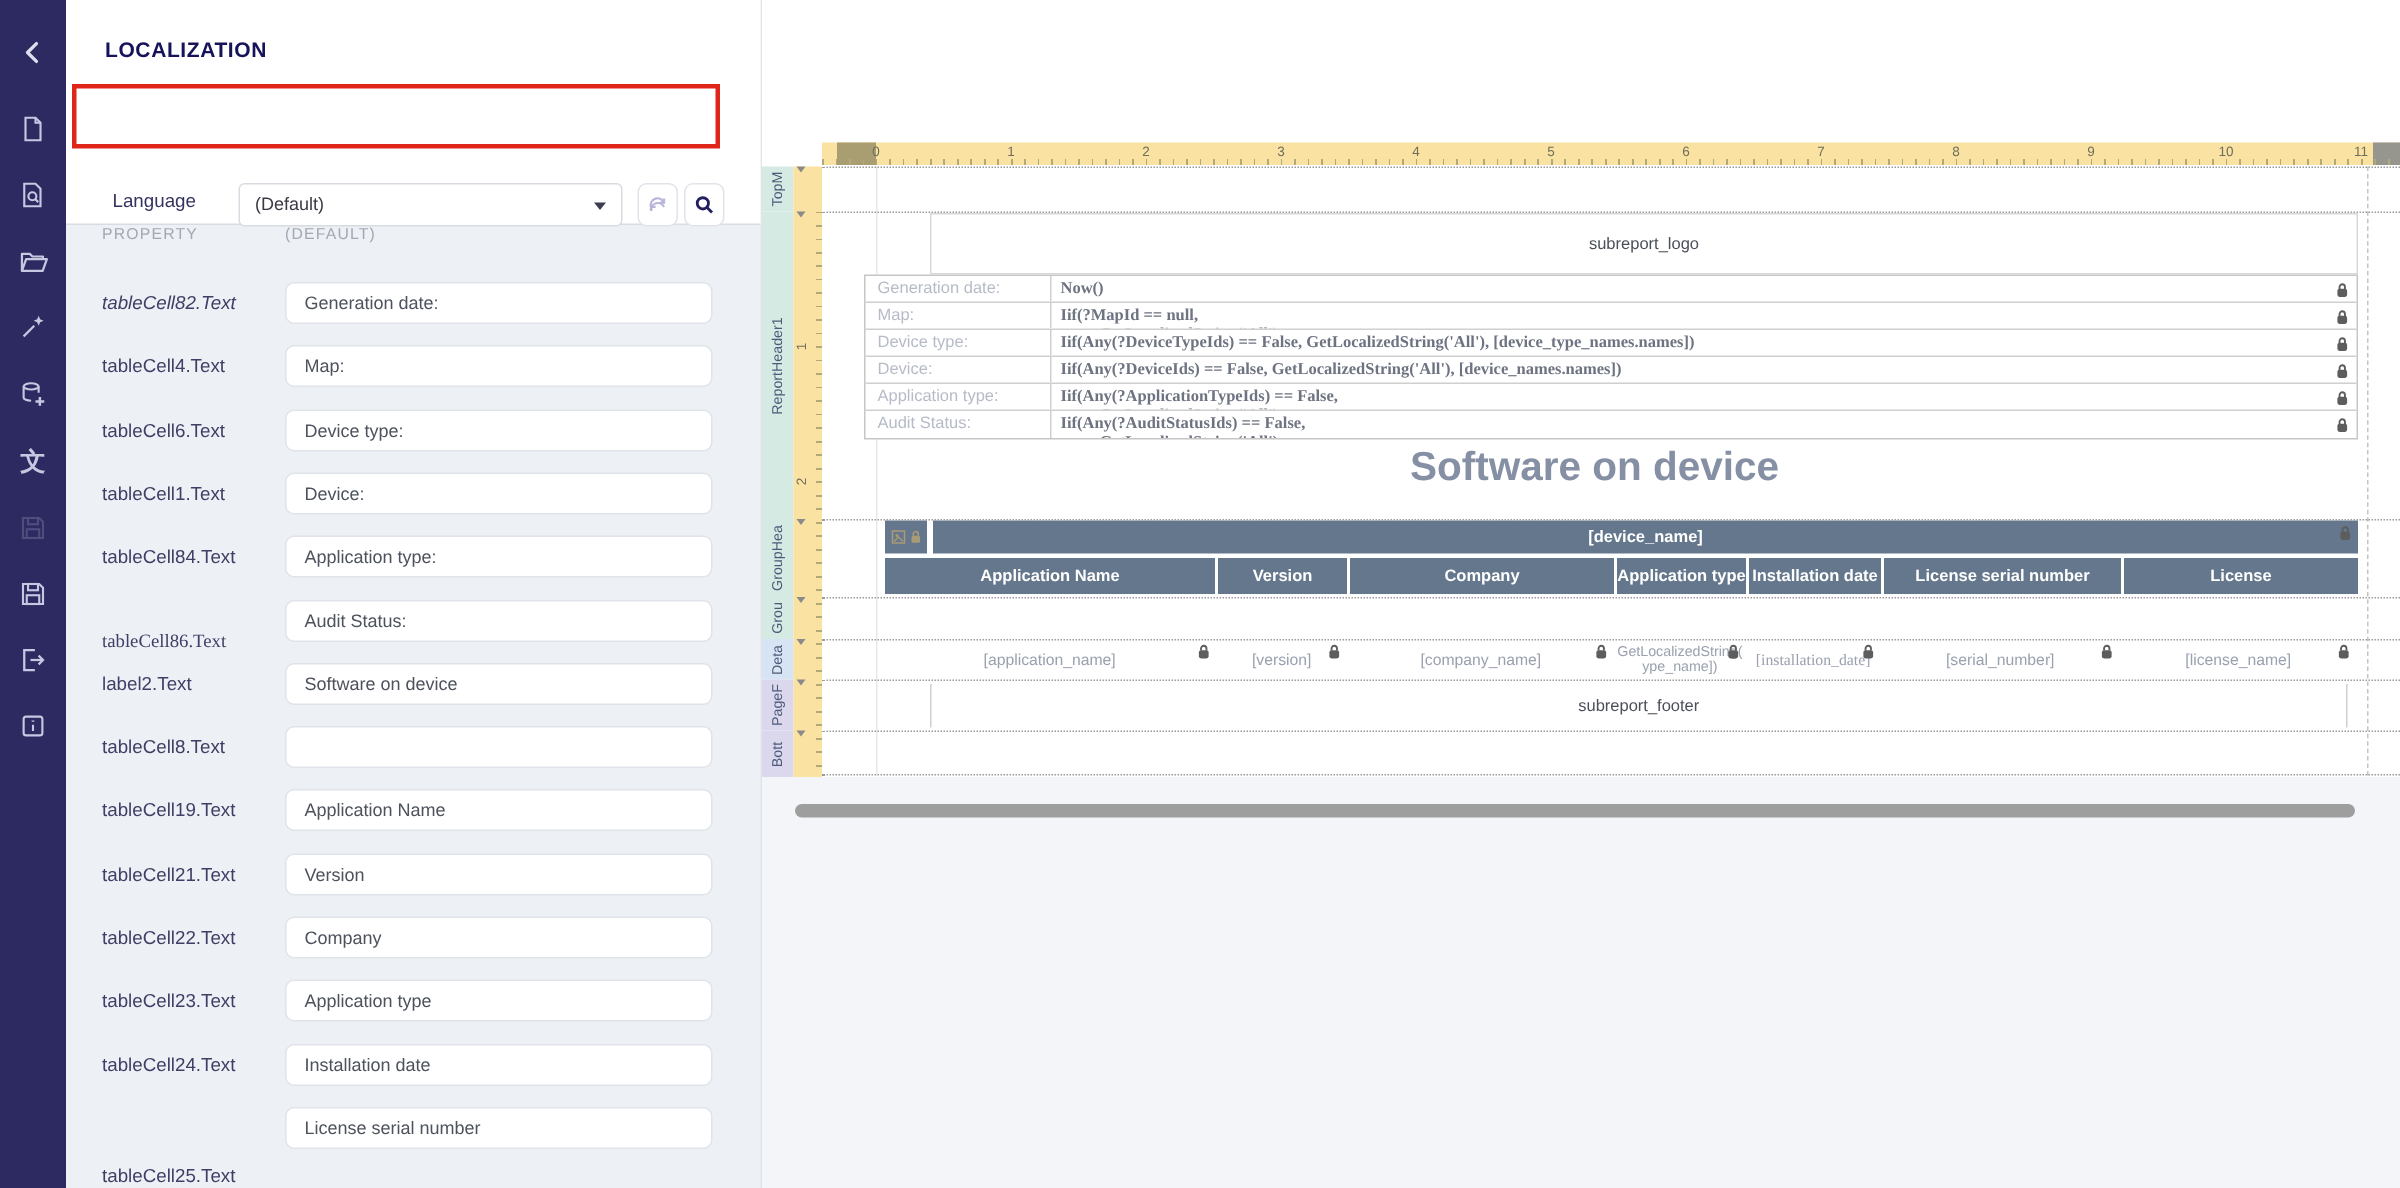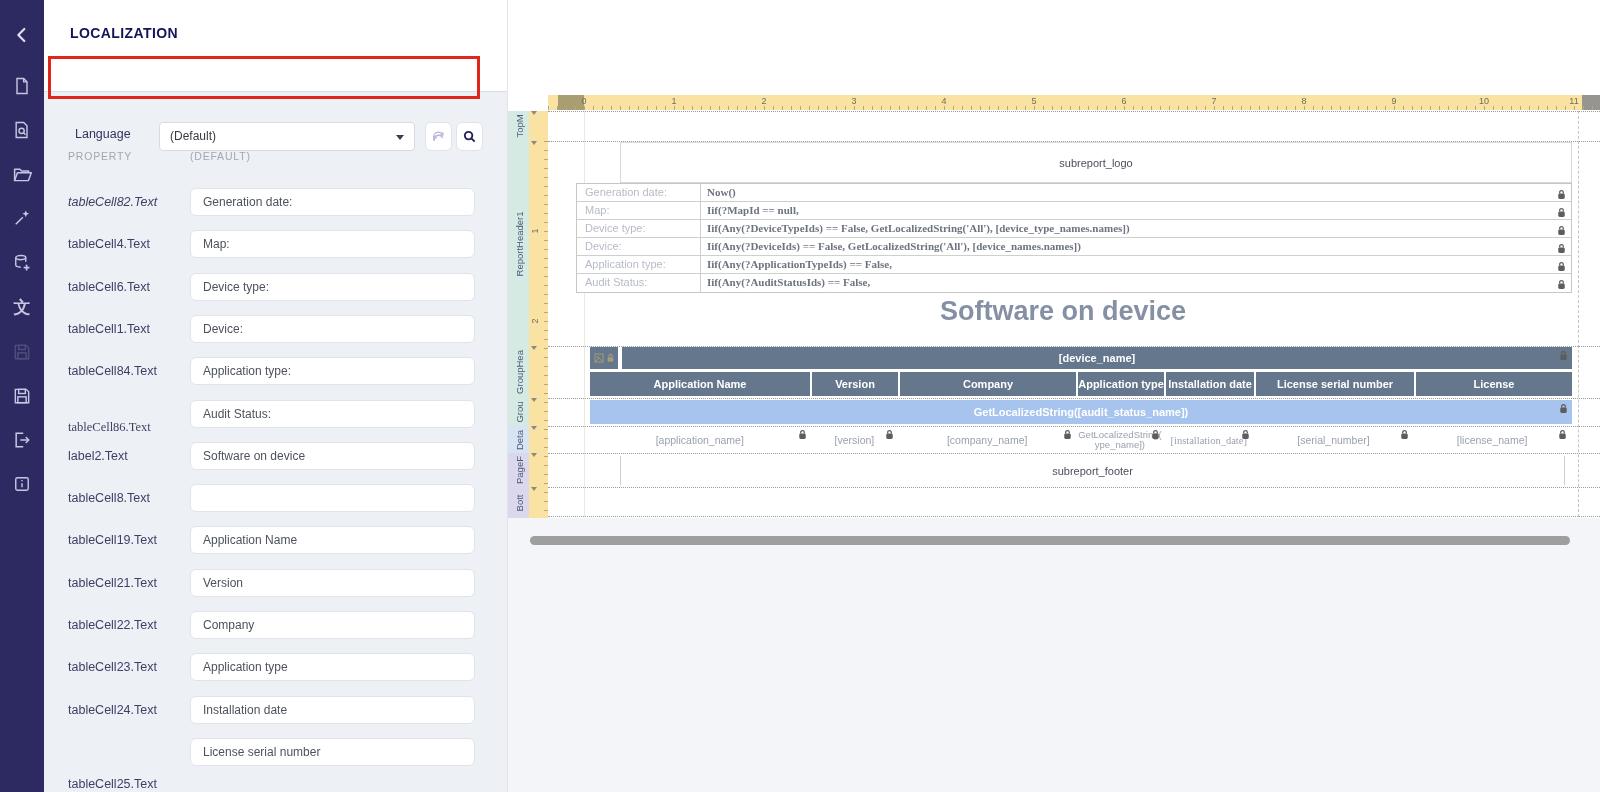--- a/index.html
+++ b/index.html
@@ -7,21 +7,21 @@
   #app { position:relative; width:1600px; height:792px; }
 
   
   #sidebar { position:absolute; left:0; top:0; width:44px; height:792px; background:#2d2a62; }
   .sb-btn { position:absolute; left:0; width:44px; height:36px; display:flex; align-items:center; justify-content:center; cursor:pointer; }
   .sb-btn svg { display:block; }
   .sb-glyph { font-size:17px; color:#c7c7e2; font-weight:bold; }
 
   
   #panel { position:absolute; left:44px; top:0; width:464px; height:792px; background:#edf0f4; border-right:1px solid #e2e4e9; }
-  #panel-top { position:absolute; left:0; top:0; width:100%; height:92px; background:#fff; border-bottom:1px solid #d9dce3; }
+  #panel-top { position:absolute; left:0; top:0; width:100%; height:150px; background:#fff; border-bottom:1px solid #d9dce3; }
   #panel-title { position:absolute; left:26px; top:25px; font-size:14px; font-weight:bold; letter-spacing:.4px; color:#16135a; }
   #lang-box { position:absolute; left:4px; top:56px; width:432px; height:43px; border:3px solid #e0251b; }
   #lang-label { position:absolute; left:24px; top:68px; font-size:12.5px; color:#34325f; }
   #lang-select { position:absolute; left:108px; top:63px; width:256px; height:29px; background:#fff; border:1px solid #d8dbe2; border-radius:4px; font-size:12px; color:#3a3a44; line-height:27px; padding-left:10px; cursor:pointer; }
   #lang-caret { position:absolute; right:10px; top:12px; width:0; height:0; border-left:4px solid transparent; border-right:4px solid transparent; border-top:5px solid #3c3c50; }
   .mini-btn { position:absolute; top:63px; width:27px; height:29px; background:#fff; border:1px solid #e2e3ea; border-radius:6px; display:flex; align-items:center; justify-content:center; cursor:pointer; }
   #refresh-btn { left:374px; }
   #search-btn  { left:405px; }
 
   #col-heads { position:absolute; left:0; top:150px; width:100%; }
@@ -375,27 +375,20 @@
       <div id="header-row">
           <div class="th-cell" style="width: 220px;">Application Name</div>
           <div class="th-cell" style="width: 86px;">Version</div>
           <div class="th-cell" style="width: 176px;">Company</div>
           <div class="th-cell" style="width: 86px;">Application type</div>
           <div class="th-cell" style="width: 88px;">Installation date</div>
           <div class="th-cell" style="width: 158px;">License serial number</div>
           <div class="th-cell" style="width: 156px;">License</div>
         </div>
 
-      <div id="audit-band">
-        <span>GetLocalizedString([audit_status_name])</span>
-        <span class="cell-lock"><svg width="9" height="11" viewBox="0 0 10 12">
-              <path d="M3 5 V3.6 a2 2 0 0 1 4 0 V5" fill="none" stroke="#5d5d5d" stroke-width="1.4"></path>
-              <rect x="1.4" y="4.8" width="7.2" height="6.2" rx="1.6" fill="#5d5d5d"></rect>
-            </svg></span>
-      </div>
 
       <div id="data-row">
           <div class="data-cell" style="width: 220px;">
             <span>[application_name]</span>
             <span class="cell-lock"><svg width="9" height="11" viewBox="0 0 10 12">
                 <path d="M3 5 V3.6 a2 2 0 0 1 4 0 V5" fill="none" stroke="#5d5d5d" stroke-width="1.4"></path>
                 <rect x="1.4" y="4.8" width="7.2" height="6.2" rx="1.6" fill="#5d5d5d"></rect>
               </svg></span>
           </div>
           <div class="data-cell" style="width: 86px;">

